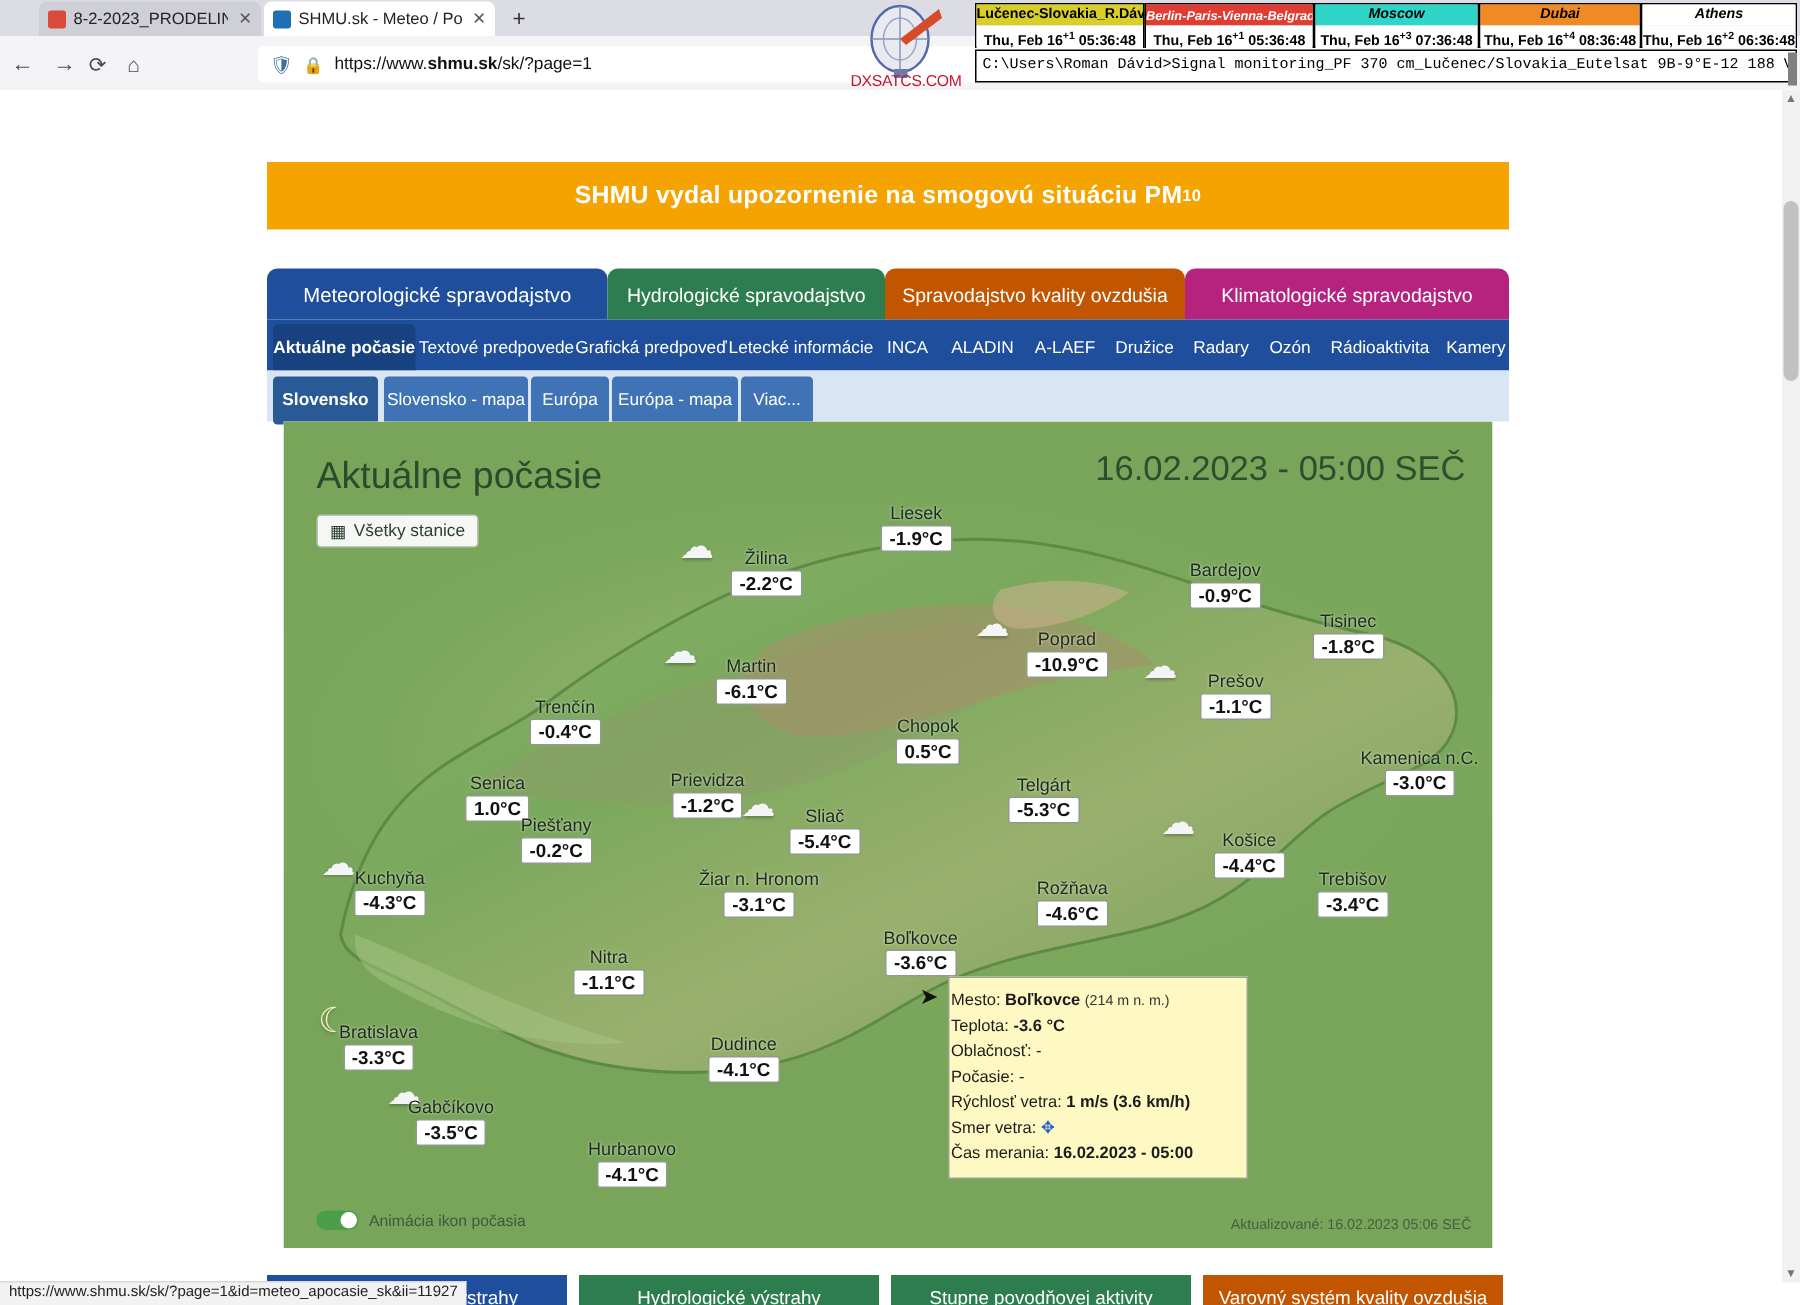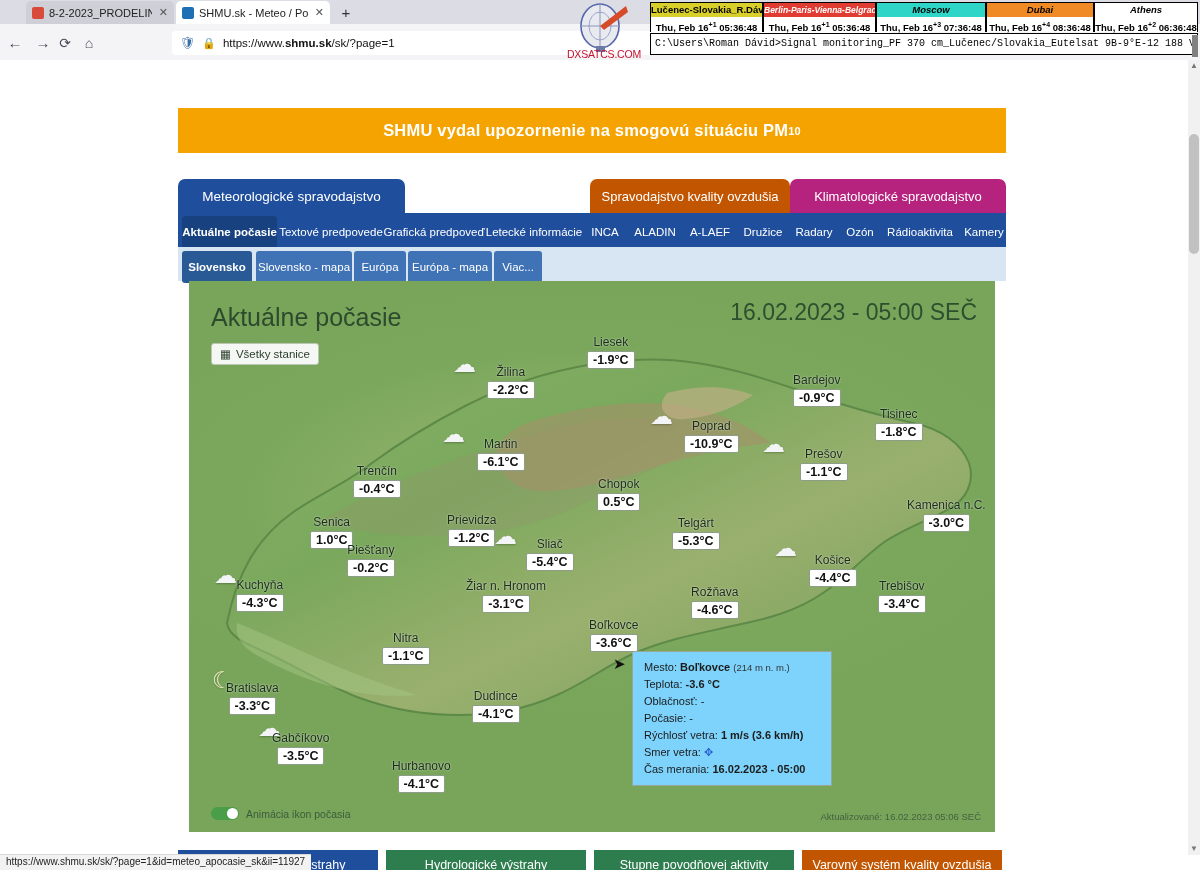--- a/index.html
+++ b/index.html
@@ -111,22 +111,22 @@
   .station .stemp {
     display:inline-block; background:#ffffff; border:1px solid #8e9c8a; border-radius:2px;
     font-size:12.5px; color:#111; padding:1px 5px; font-weight:700; white-space:nowrap;
   }
   .wicon { position:absolute; font-size:23px; line-height:1; color:#fff; text-shadow:0 1px 2px rgba(0,0,0,.25); }
   .wicon.cloud { color:#f2f4f6; }
   .wicon.moon { color:#f6f0c8; }
 
   
   #map-tooltip {
-    position:absolute; left:443px; top:370px; width:200px; background:#7dd3fc; border:1px solid #9aa695;
-    padding:7px 11px; font-size:11px; color:#1b1b1b; line-height:1.55;
+    position:absolute; left:443px; top:370px; width:200px; background:#fef9c3; border:1px solid #9aa695;
+    padding:7px 1px; font-size:11px; color:#1b1b1b; line-height:1.55;
   }
   #map-tooltip b { font-weight:700; }
   #map-tooltip .small { font-size:9.5px; color:#333; }
   #map-cursor { position:absolute; left:424px; top:374px; font-size:15px; color:#111; }
 
   
   #cards { position:absolute; left:178px; top:790px; width:828px; height:80px; }
   .card { position:absolute; top:0; width:200px; height:80px; }
   .card .chead { height:29px; color:#fff; font-size:12.5px; display:flex; align-items:center; justify-content:center; text-align:center; }
   #card0 { left:0; } #card0 .chead { background:#1f4e9c; }
@@ -198,20 +198,21 @@
 <div id="viewport">
   <div id="page">
 
     <div id="alert-banner">
       <span>SHMU vydal upozornenie na smogovú situáciu PM</span>
         <sub>10</sub>
     </div>
 
     <div id="main-tabs">
       <div class="mtab" id="mtab0">Meteorologické spravodajstvo</div>
+      <div class="mtab" id="mtab1">Hydrologické spravodajstvo</div>
       <div class="mtab" id="mtab2">Spravodajstvo kvality ovzdušia</div>
       <div class="mtab" id="mtab3">Klimatologické spravodajstvo</div>
     </div>
 
     <div id="sub-tabs">
         <div class="stab active" style="left: 4px; width: 95px;">Aktuálne počasie</div>
         <div class="stab" style="left: 103px; width: 100px;">Textové predpovede</div>
         <div class="stab" style="left: 207px; width: 98px;">Grafická predpoveď</div>
         <div class="stab" style="left: 309px; width: 94px;">Letecké informácie</div>
         <div class="stab" style="left: 407px; width: 40px;">INCA</div>

